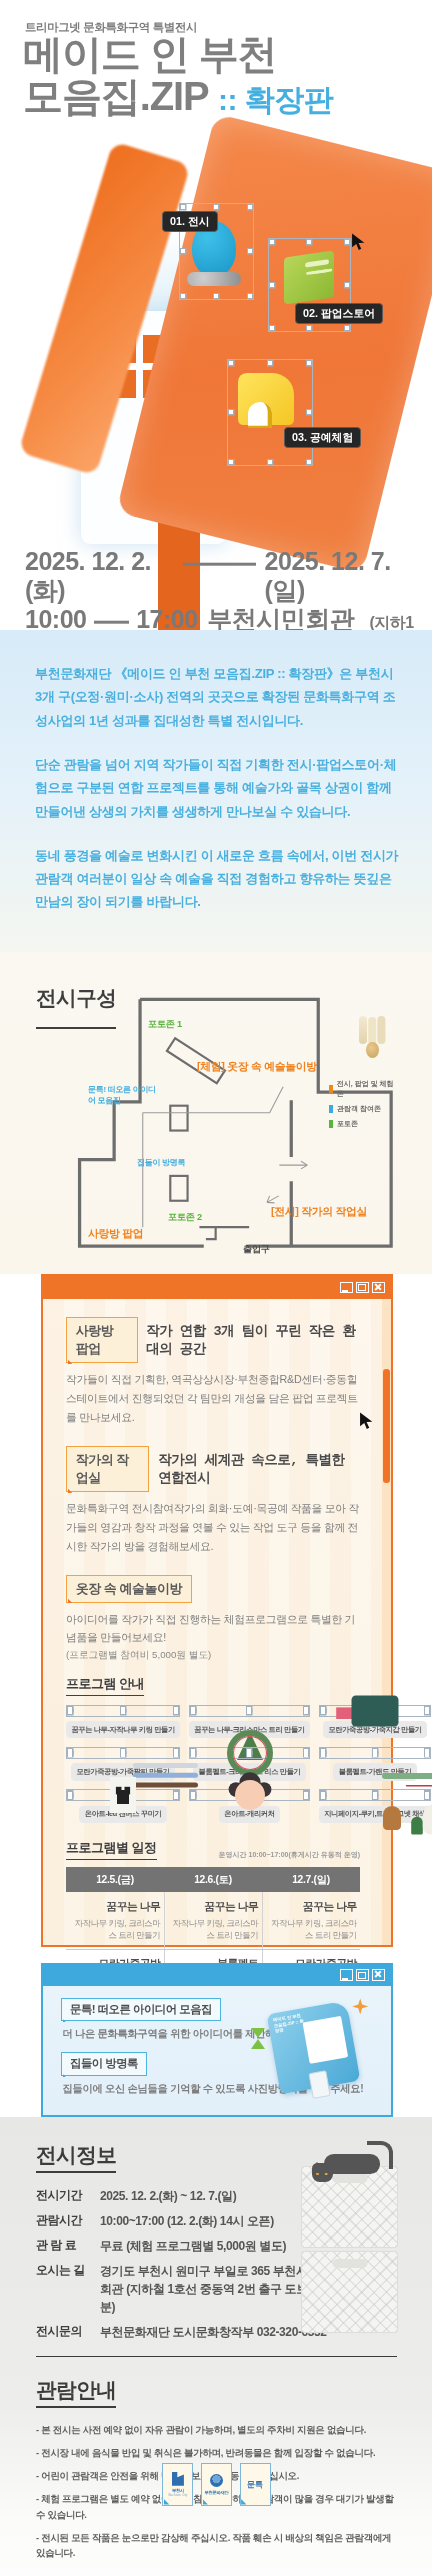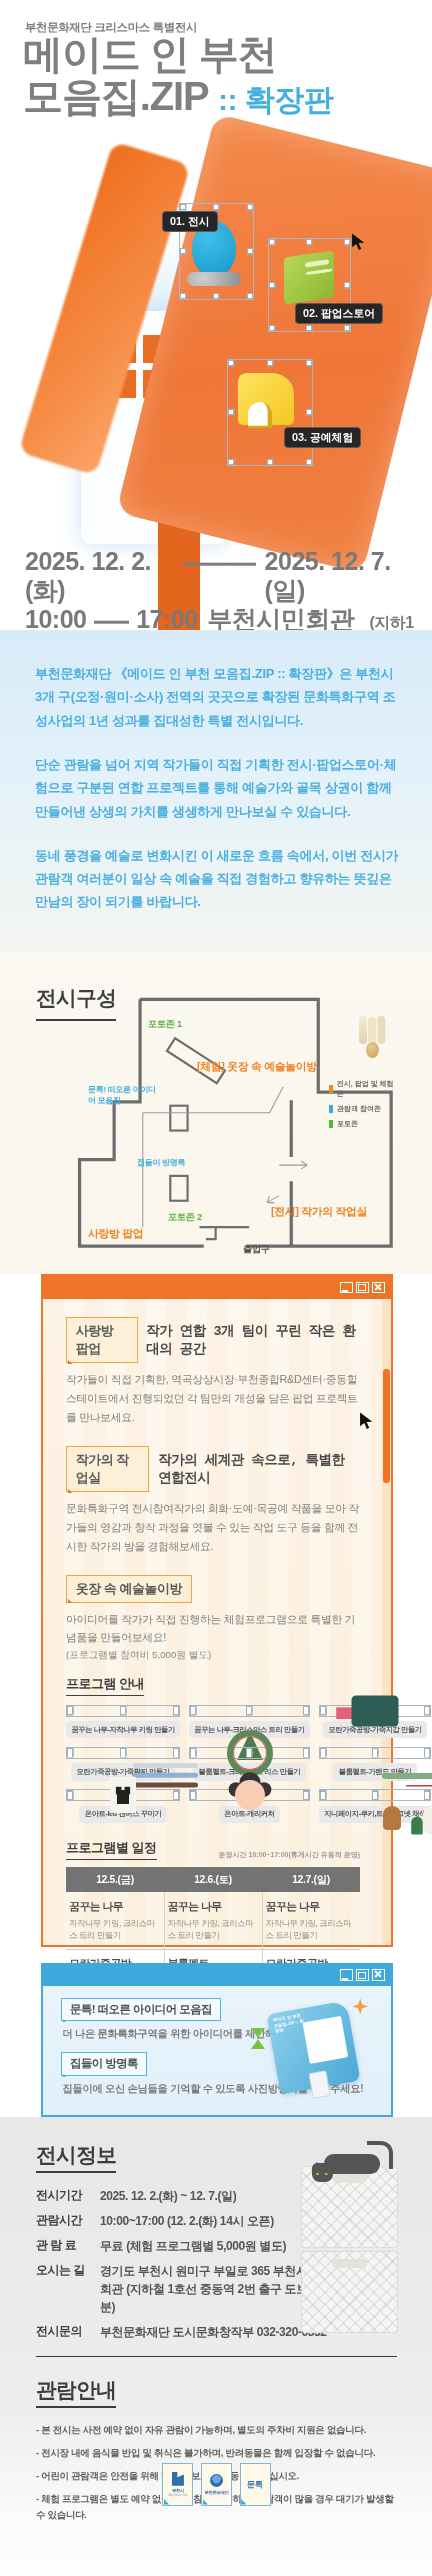--- a/index.html
+++ b/index.html
@@ -44,21 +44,21 @@
   .dash-long{display:inline-block;width:81px;border-bottom:3.8px solid #7d7d7d;margin:0 8.7px;transform:translateY(-4.3px);}
   .dash-short{display:inline-block;width:50px;border-bottom:3.8px solid #7d7d7d;margin:0 7.6px;transform:translateY(-4.3px);}
   .venue{margin-left:9.7px;}
 
   
   .intro{width:433px;height:322px;background:linear-gradient(180deg,#d7ebf8 0%,#e3f1fa 45%,#f4f6f1 100%);box-sizing:border-box;padding:32px 34px 0 35px;}
   .intro p{margin:0 0 20.6px 0;color:#49b0df;font-size:13px;font-weight:bold;line-height:1.8;letter-spacing:-0.3px;}
 
   
   .plan{position:relative;width:433px;height:322px;background:linear-gradient(180deg,#faf8f1,#fbf6ec);}
-  .plan-title{position:absolute;left:36px;top:15px;font-size:20.6px;font-weight:900;color:#3e3e3e;letter-spacing:-0.5px;border-bottom:2.2px solid #3e3e3e;padding-bottom:7px;}
+  .plan-title{position:absolute;left:36px;top:15px;font-size:20.6px;font-weight:900;color:#3e3e3e;letter-spacing:-0.5px;border-bottom:2.2px solid #3e3e3e;padding-bottom:15px;}
   .plan-canvas{position:absolute;left:37px;top:43px;width:360px;height:270px;}
   .plan-label{position:absolute;font-weight:bold;letter-spacing:-0.3px;}
   .lab-orange{color:#f0821f;} .lab-blue{color:#45afe0;} .lab-green{color:#58b43c;} .lab-dark{color:#4e4e4e;margin-left:32px;}
   .legend{position:absolute;left:292px;top:84px;font-size:7px;color:#6b6b6b;}
   .legend div{display:flex;align-items:center;margin-bottom:4.9px;font-weight:bold;}
   .sw{width:4.3px;height:7.6px;margin-right:3.8px;display:inline-block;}
   .lamp{position:absolute;left:319px;top:20.6px;width:32px;height:43px;}
   .lamp .shade{position:absolute;left:3.2px;top:0;width:7.6px;height:28px;background:linear-gradient(#f3ead2,#e2d3ac);border-radius:3.8px;box-shadow:9.2px 1.1px 0 #efe4c6,18.4px 0 0 #e8dcba;}
   .lamp .bulb{position:absolute;left:9.7px;top:26px;width:13px;height:16px;background:radial-gradient(circle at 40% 35%,#e8c98f,#caa159);border-radius:50%;}
 
@@ -107,21 +107,21 @@
   .ph7:after{content:"";position:absolute;left:50%;top:50%;transform:translate(-50%,-50%);width:26px;height:36px;background:#f5f5f0;box-shadow:inset 0 -16px 0 5.4px #f5f5f0,inset 0 0 0 21.6px #f5f5f0;}
   .ph7:before{content:"";position:absolute;left:50%;top:50%;transform:translate(-50%,-35%);width:12px;height:14px;background:#222;z-index:2;border-radius:2.2px 2.2px 0 0;box-shadow:-4.3px -6.5px 0 -3.2px #222,4.3px -6.5px 0 -3.2px #222;}
   .ph8{background:radial-gradient(circle at 70% 30%,#f9ecb8 0 2.7px,transparent 3.2px),#fdfbf4;}
   .ph8:after{content:"";position:absolute;left:50%;top:58%;transform:translate(-50%,-50%);width:30px;height:30px;background:#f7cdb4;border-radius:50%;box-shadow:0 -12px 0 -4.3px #3a3436,-14px -5.4px 0 -7.6px #3a3436,14px -5.4px 0 -7.6px #3a3436;}
   .ph9{background:#fdf9d8;}
   .ph9:after{content:"";position:absolute;left:7.6px;top:10.8px;width:18.4px;height:24px;background:#b5793f;border-radius:8.7px 8.7px 4.3px 4.3px;box-shadow:43px 1.1px 0 3.2px #f2efe6,25px 7.6px 0 -3.2px #3e7d46;}
   .sched-head{display:flex;justify-content:space-between;align-items:flex-end;margin-top:16px;}
   .sched-note{font-size:7px;color:#9a9a9a;font-weight:bold;}
   table.sched{width:100%;border-collapse:collapse;margin-top:7.6px;}
   .sched thead th{background:#737373;color:#fff;font-size:10.3px;font-weight:bold;padding:5.4px 2.2px;letter-spacing:-0.3px;}
-  .sched tbody td{width:33.3%;text-align:left;padding:7.6px 3.2px;border-bottom:0.5px solid #c9c9c9;}
+  .sched tbody td{width:33.3%;text-align:right;padding:7.6px 3.2px;border-bottom:0.5px solid #c9c9c9;}
   .sched tbody tr td + td{border-left:0.5px solid #d2d2d2;}
   .sched .team{font-size:10.8px;font-weight:900;color:#4e4e4e;letter-spacing:-0.5px;margin-bottom:3.2px;}
   .sched .desc{font-size:8.4px;color:#8d8d8d;letter-spacing:-0.4px;line-height:1.45;}
 
   
   .blue-win{margin-top:16px;height:154px;border:2.2px solid #3ea9dc;background:linear-gradient(180deg,#eaf4fb,#e2f0fa);}
   .blue-win .titlebar{background:#3ea9dc;height:20.6px;}
   .blue-content{position:relative;padding:12px 16px 0 18.4px;}
   .bbadge{display:inline-block;position:relative;border:1.1px solid #4db3e0;background:#f2fafd;color:#4e4e4e;font-size:11.4px;font-weight:bold;padding:3.2px 7.6px;letter-spacing:-0.5px;}
   .bbadge:after{content:"";position:absolute;left:-1.1px;bottom:-4.3px;border:2.7px solid transparent;border-top-color:#3ea9dc;transform:rotate(45deg);}
@@ -164,21 +164,21 @@
   .logo-box .cap{font-size:4.3px;font-weight:bold;color:#2f6fb0;margin-top:2.7px;text-align:center;letter-spacing:-0.3px;}
   .logo-box .sub{font-size:3.2px;color:#8aa7c4;}
   .logo-box .corner{position:absolute;left:0.5px;bottom:0.5px;width:5.4px;height:5.4px;background:#3ea9dc;clip-path:polygon(0 100%,0 0,100% 100%);}
 </style>
 </head>
 <body>
 
 <div id="page">
 
   <section class="hero">
-    <div class="eyebrow">부천문화재단 크리스마스 특별전시</div>
+    <div class="eyebrow">트리마그넷 문화특화구역 특별전시</div>
     <div class="title">
       <div>메이드 인 부천</div>
       <div>
         <span>모음집.ZIP</span>
         <span class="suffix">:: 확장판</span>
       </div>
     </div>
 
     <div class="house">
       <div class="glow"></div>
@@ -459,20 +459,21 @@
       <div class="crate"></div>
     </div>
 
     <div class="divider"></div>
 
     <h2 class="sec-h2">관람안내</h2>
     <p class="guide-note">- 본 전시는 사전 예약 없이 자유 관람이 가능하며, 별도의 주차비 지원은 없습니다.</p>
     <p class="guide-note">- 전시장 내에 음식물 반입 및 취식은 불가하며, 반려동물은 함께 입장할 수 없습니다.</p>
     <p class="guide-note">- 어린이 관람객은 안전을 위해 반드시 보호자가 동반해 주십시오.</p>
     <p class="guide-note">- 체험 프로그램은 별도 예약 없이 현장 참여 가능하며, 관람객이 많을 경우 대기가 발생할 수 있습니다.</p>
+    <p class="guide-note">- 전시된 모든 작품은 눈으로만 감상해 주십시오. 작품 훼손 시 배상의 책임은 관람객에게 있습니다.</p>
 
     <div class="logos">
       <div class="logo-box">
         <div class="shape-b"></div>
         <div class="cap">부천시</div>
         <div class="sub">Bucheon City</div>
         <div class="corner"></div>
       </div>
       <div class="logo-box">
         <div class="shape-o"></div>

